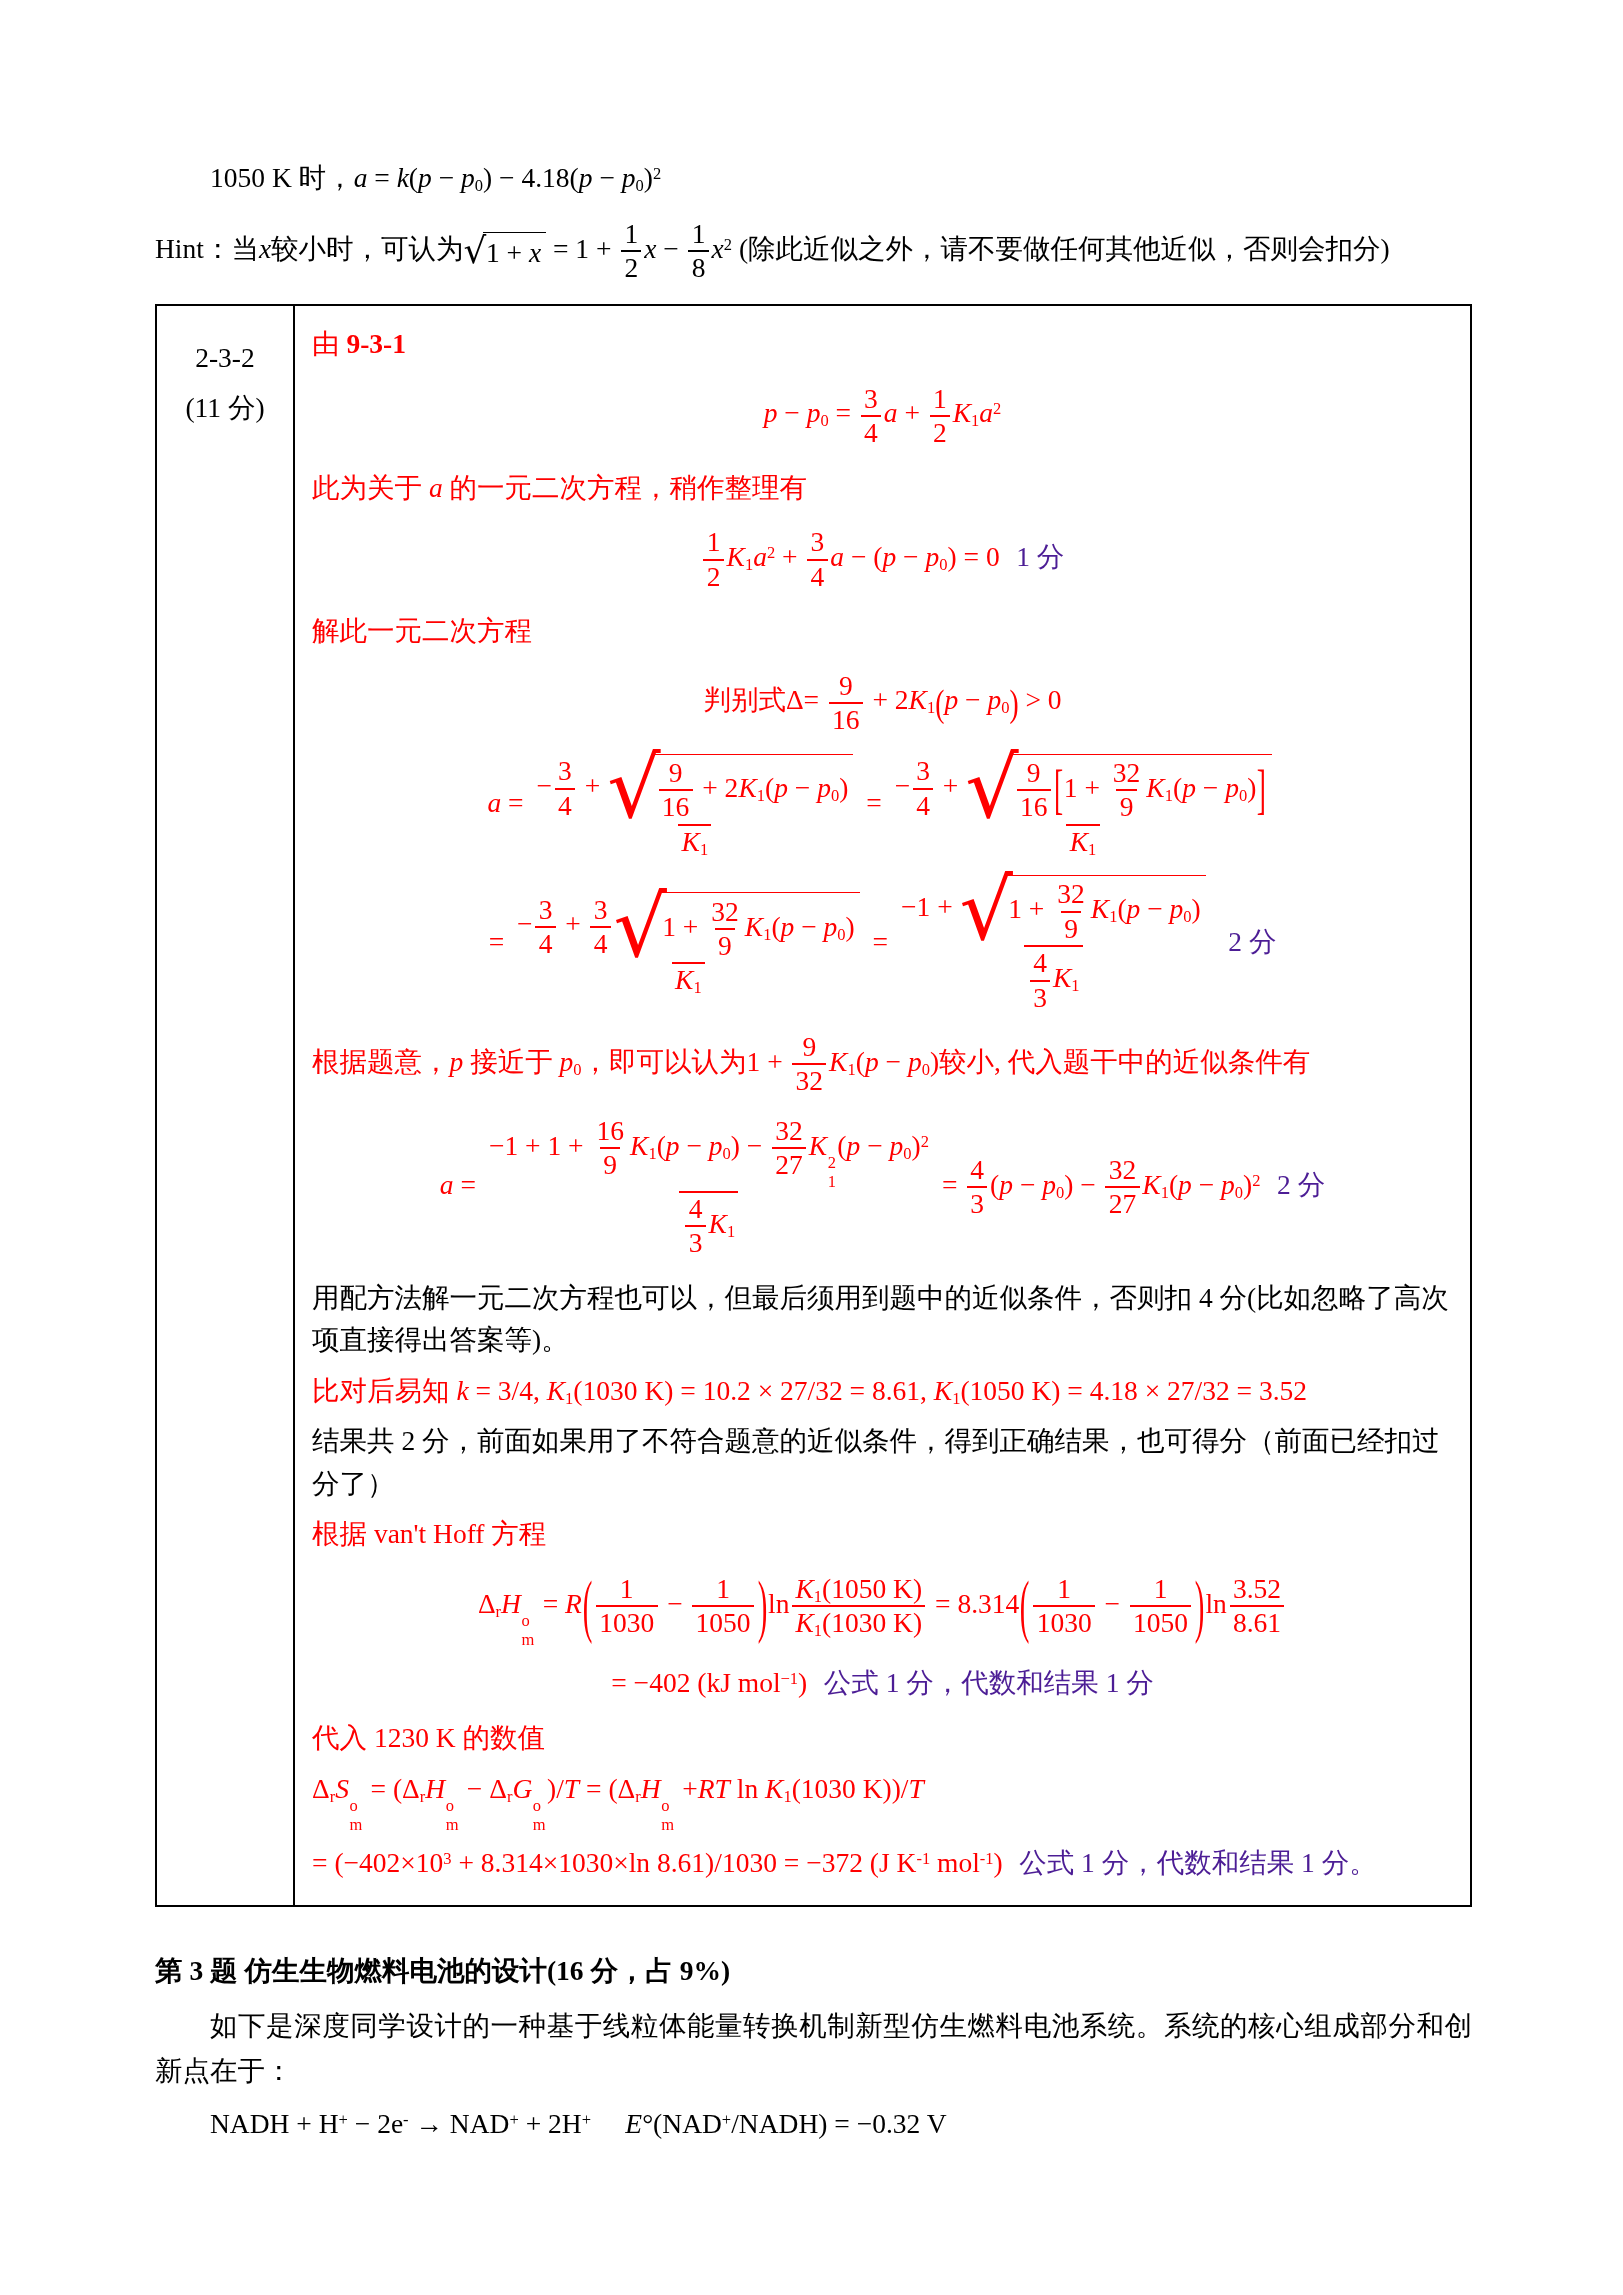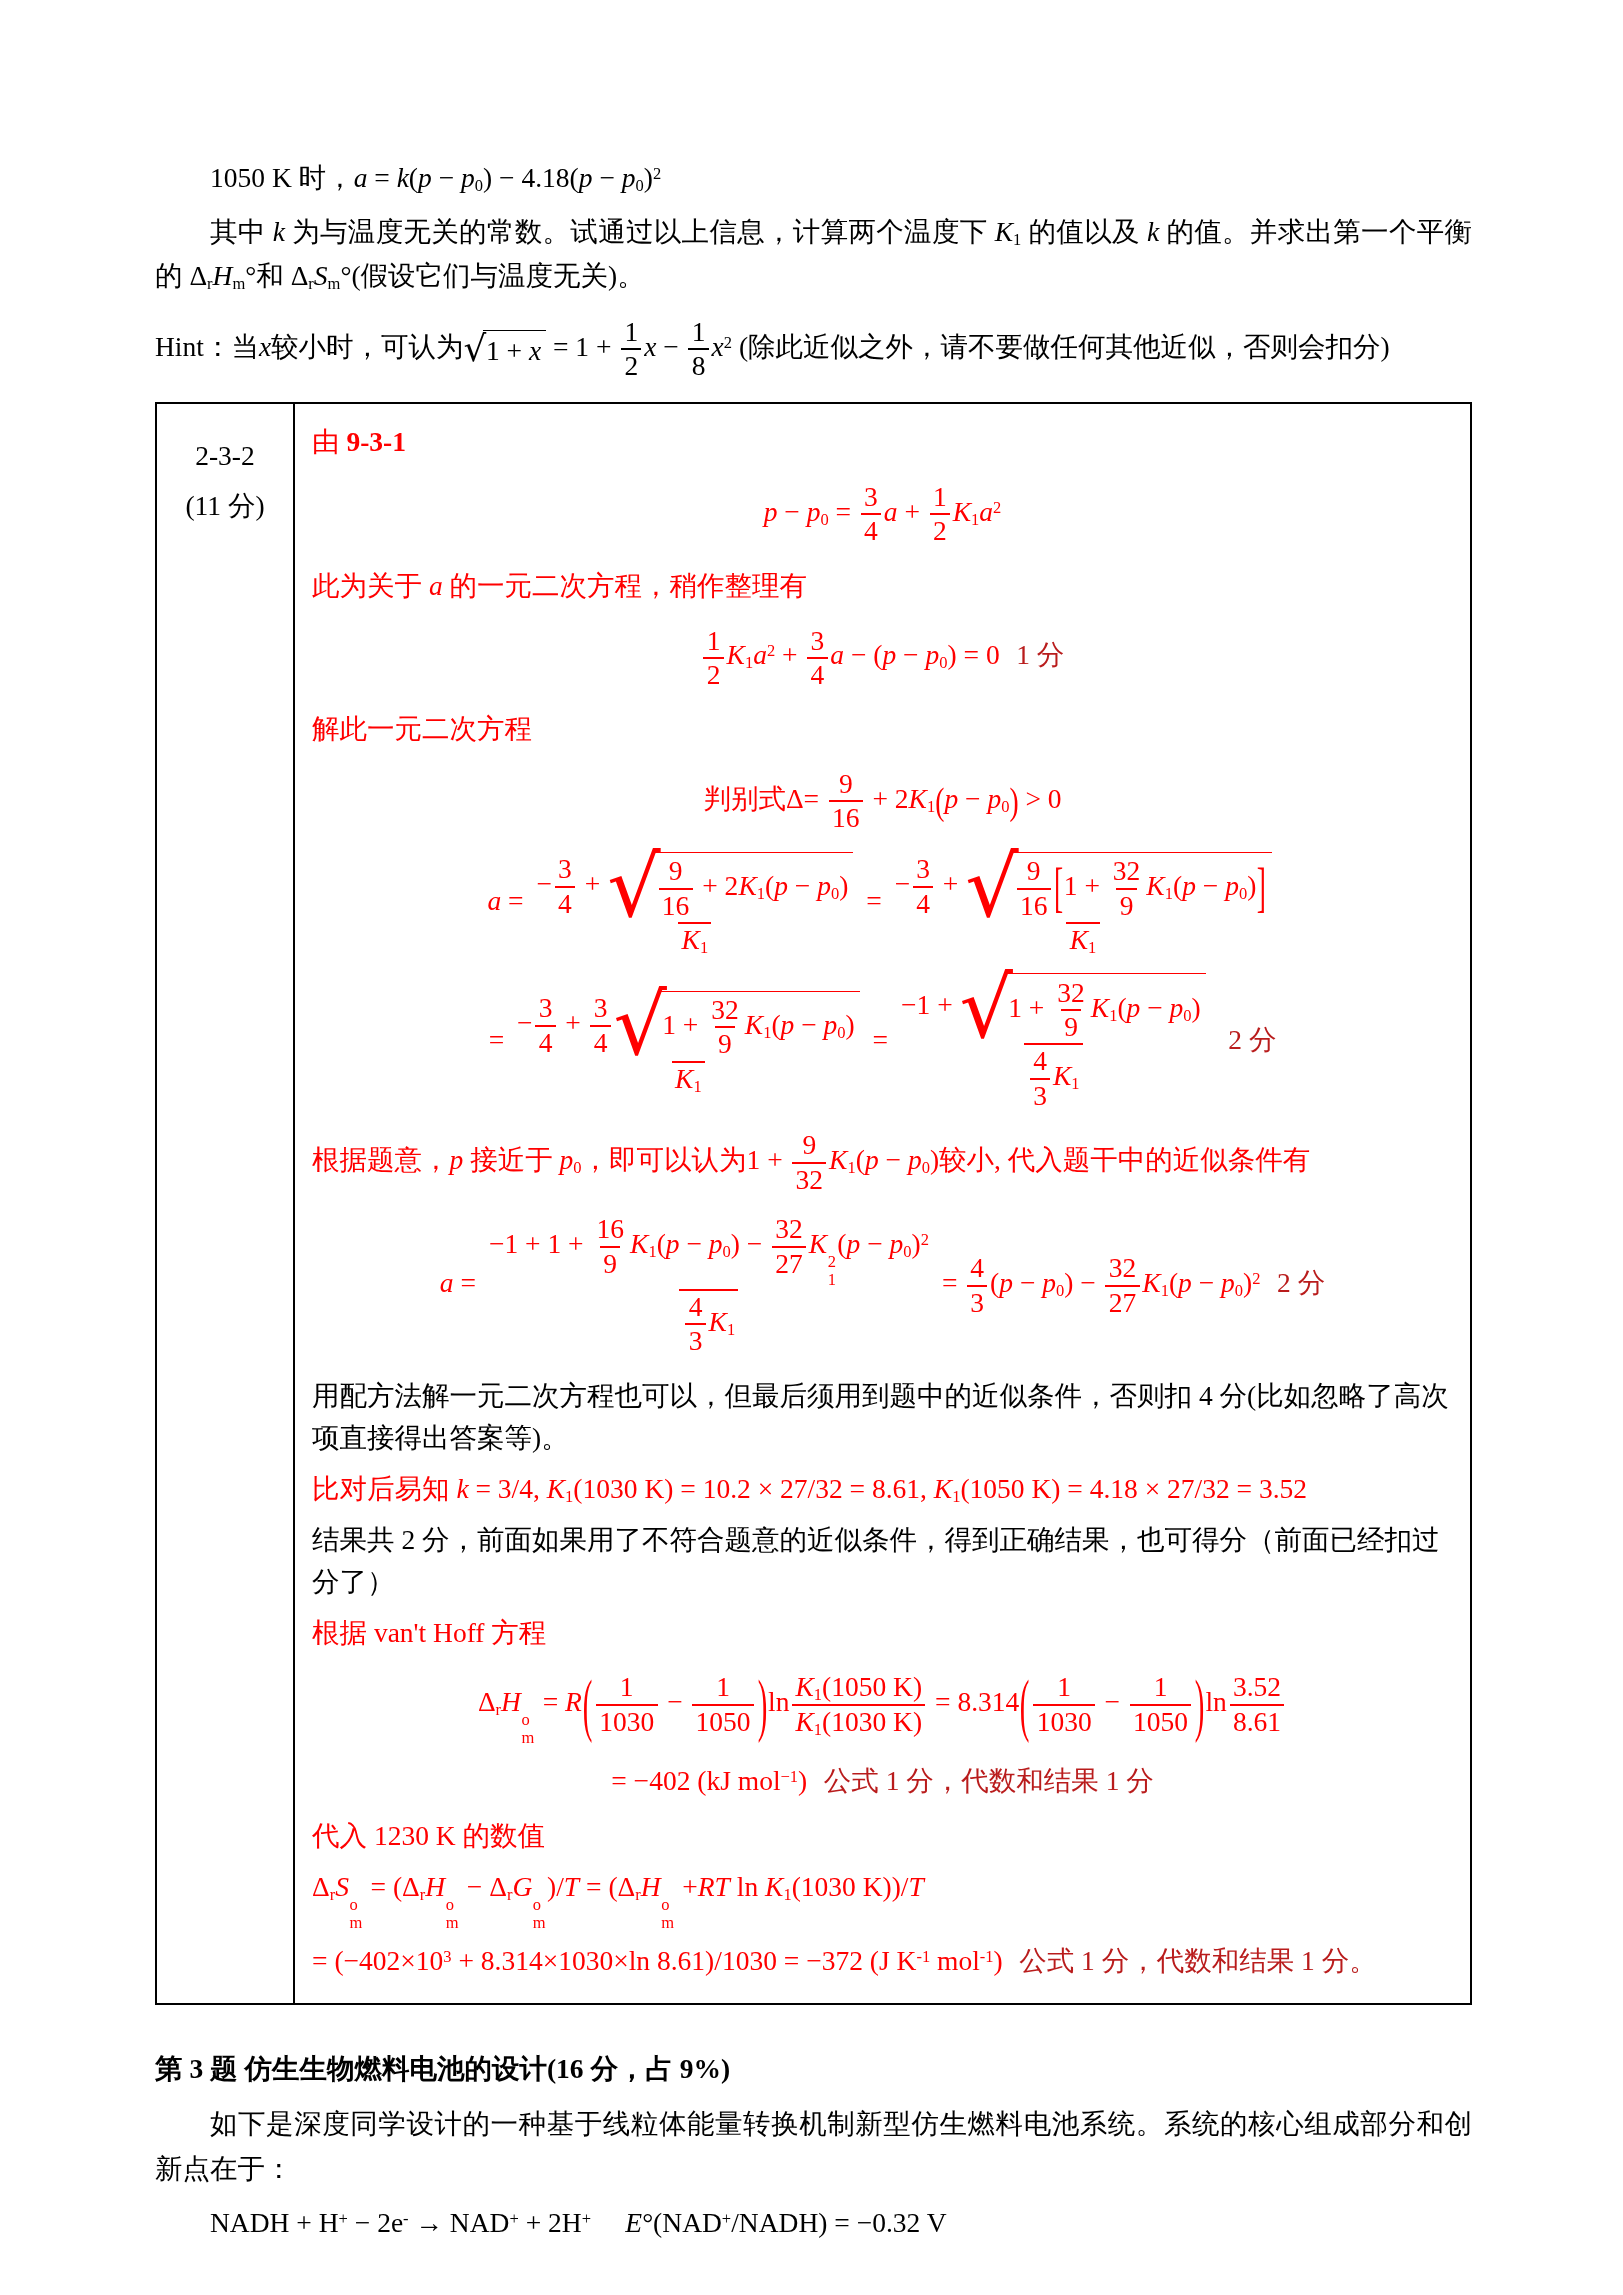--- a/index.html
+++ b/index.html
@@ -37,35 +37,34 @@
   
   table.solution{border-collapse:collapse;width:100%;margin-top:19.6px;}
   table.solution td{border:2.6px solid #000;vertical-align:top;}
   td.idcell{width:134px;text-align:center;font-weight:normal;padding-top:27px;line-height:1.8;}
   td.solcell{padding:9.2px 17px 13px 17px;}
   .step{line-height:1.55;}
   .step.left{margin:7.9px 0;}
   .step.center{text-align:center;margin:17px 0;line-height:1.25;}
   .red{color:#ff0000;}
   .blue{color:#000000;}
-  .score{color:#b91c1c;margin-left:0.6em;white-space:nowrap;}
+  .score{color:#4c1d95;margin-left:0.6em;white-space:nowrap;}
 
   
   .h3{font-weight:bold;margin:42px 0 10.5px 0;}
   .rxn{margin-left:55px;}
   .b{font-weight:bold;}
 </style>
 </head>
 <body>
 
 <div class="sheet">
 
   <div class="para indent">1050 K 时，<i>a</i> = <i>k</i>(<i>p</i> − <i>p</i><sub>0</sub>) − 4.18(<i>p</i> − <i>p</i><sub>0</sub>)<sup>2</sup></div>
 
-  <div class="para indent justify">其中 <i>k</i> 为与温度无关的常数。试通过以上信息，计算两个温度下 <i>K</i><sub>1</sub> 的值以及 <i>k</i> 的值。并求出第一个平衡的 Δ<sub>r</sub><i>H</i><sub>m</sub>°和 Δ<sub>r</sub><i>S</i><sub>m</sub>°(假设它们与温度无关)。</div>
 
   <div class="para hint">Hint：当<i>x</i>较小时，可认为<m-r class="t1">
         <m-rb>1 + <i>x</i></m-rb>
       </m-r> = 1 + <m-f>
         <m-n>1</m-n>
         <m-d>2</m-d>
       </m-f><i>x</i> − <m-f>
         <m-n>1</m-n>
         <m-d>8</m-d>
       </m-f><i>x</i><sup>2</sup> (除此近似之外，请不要做任何其他近似，否则会扣分)</div>

